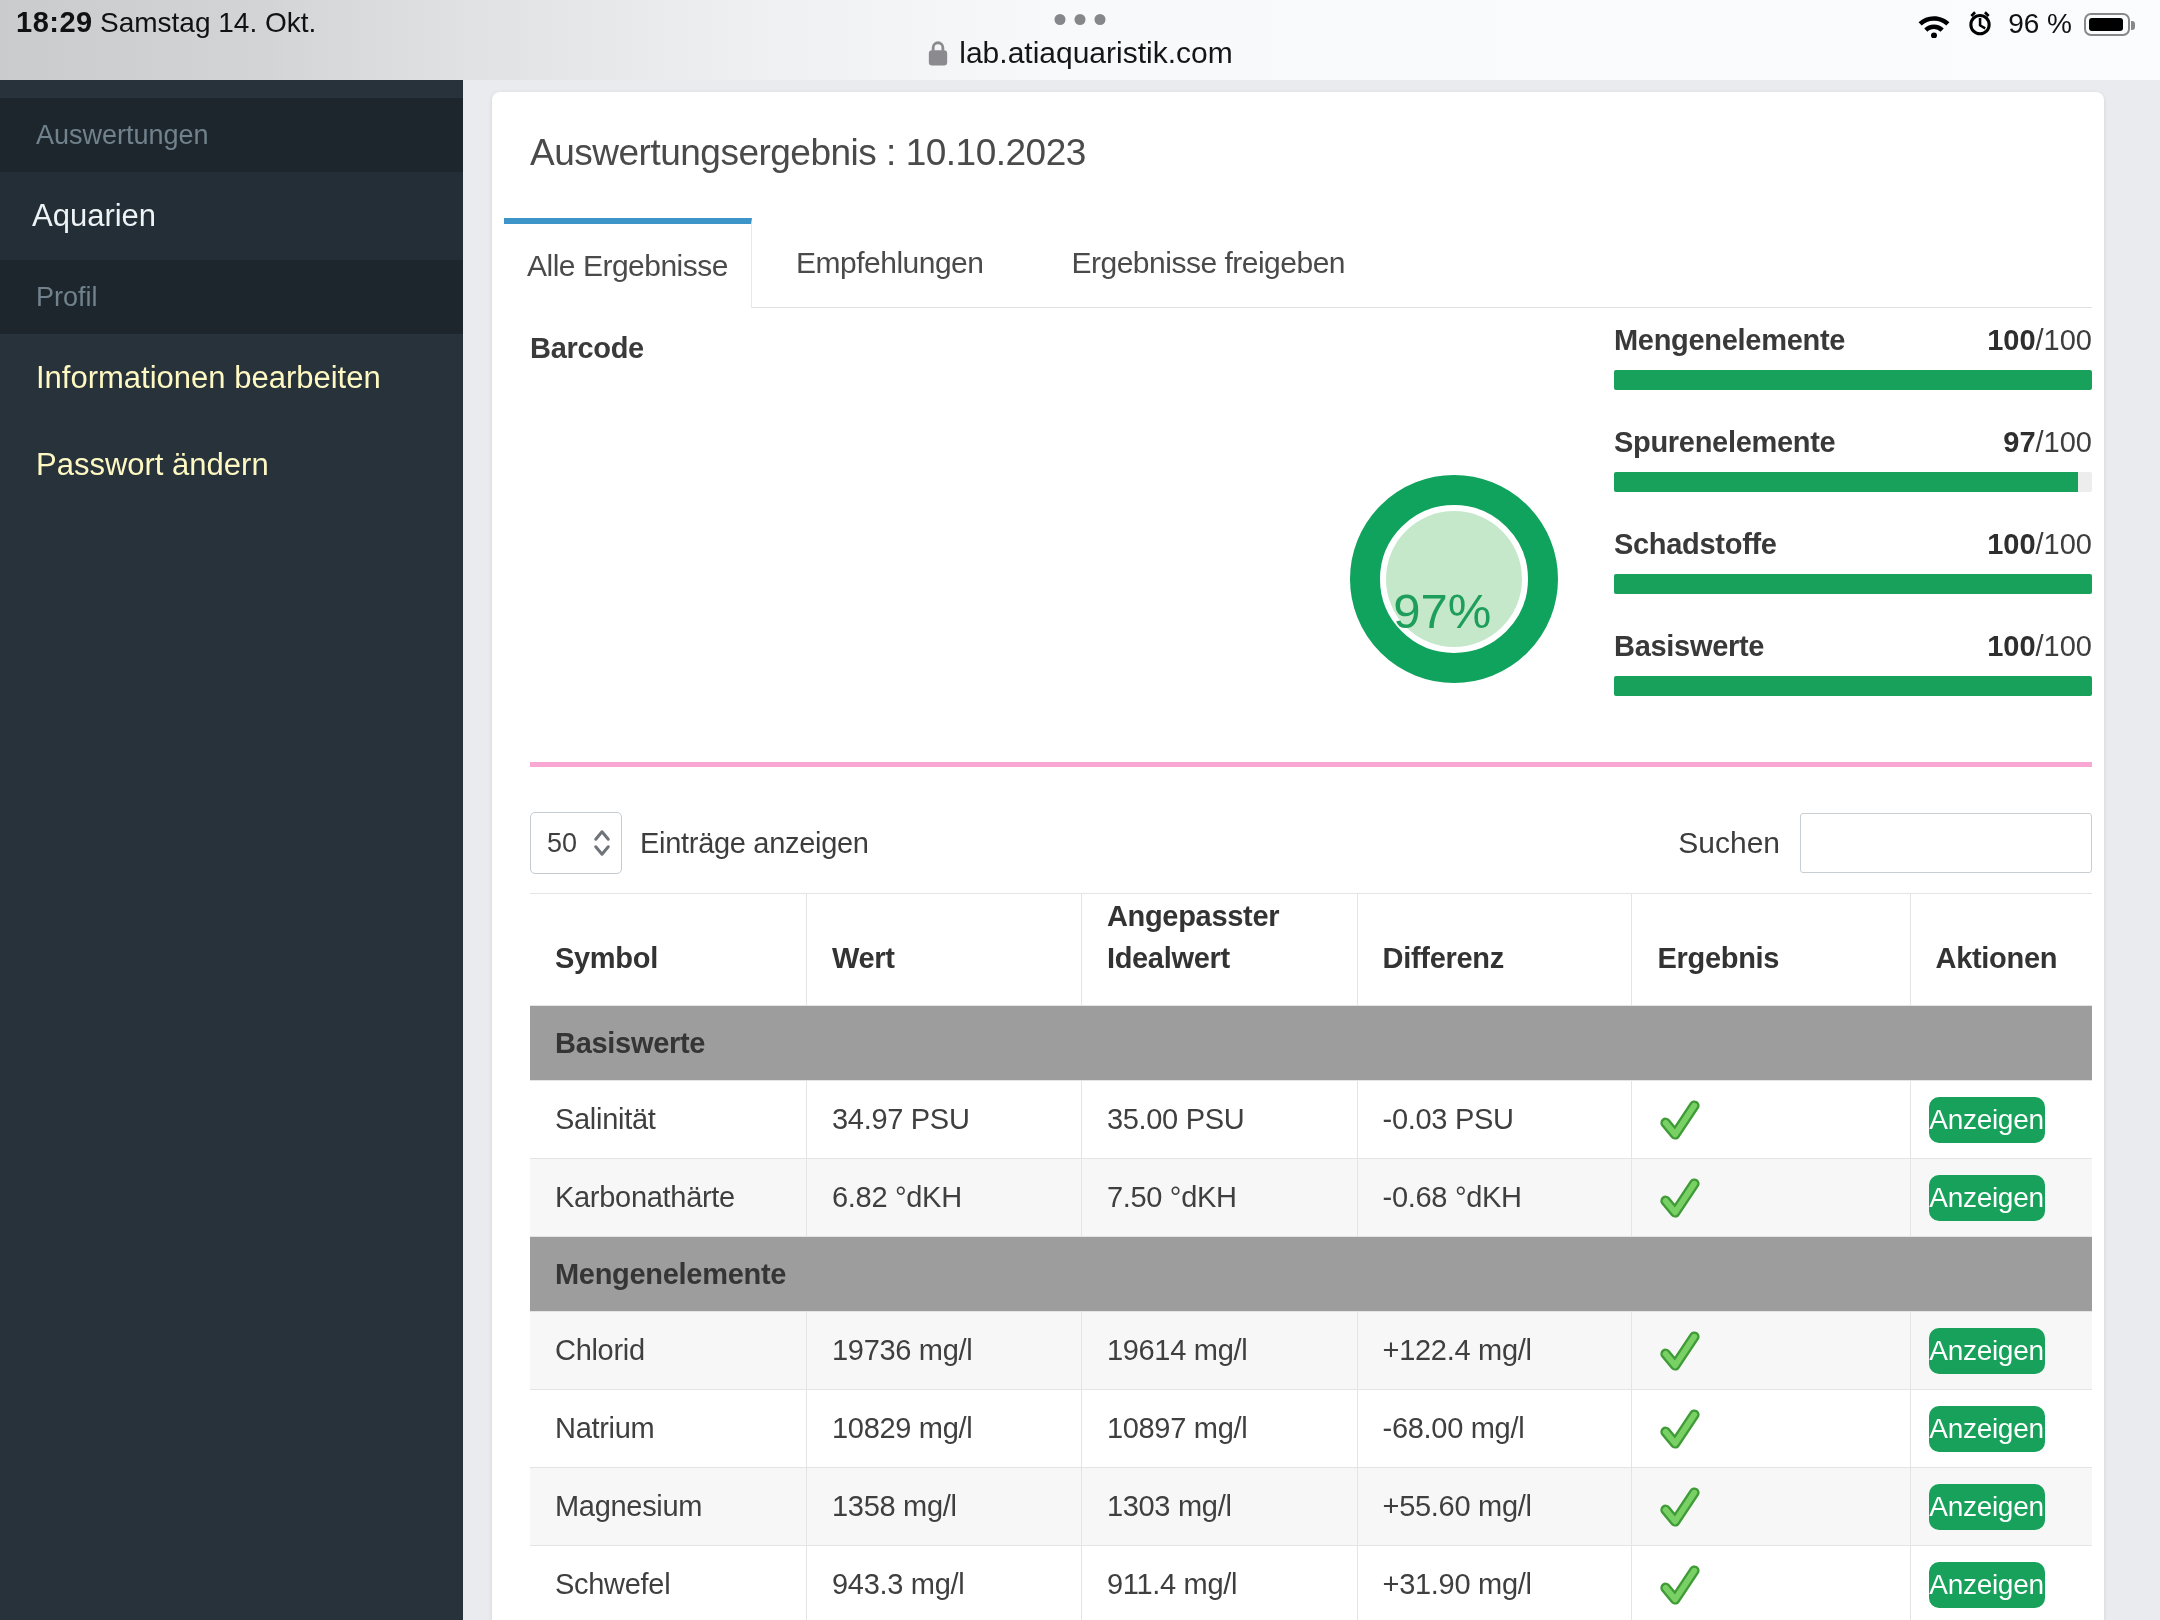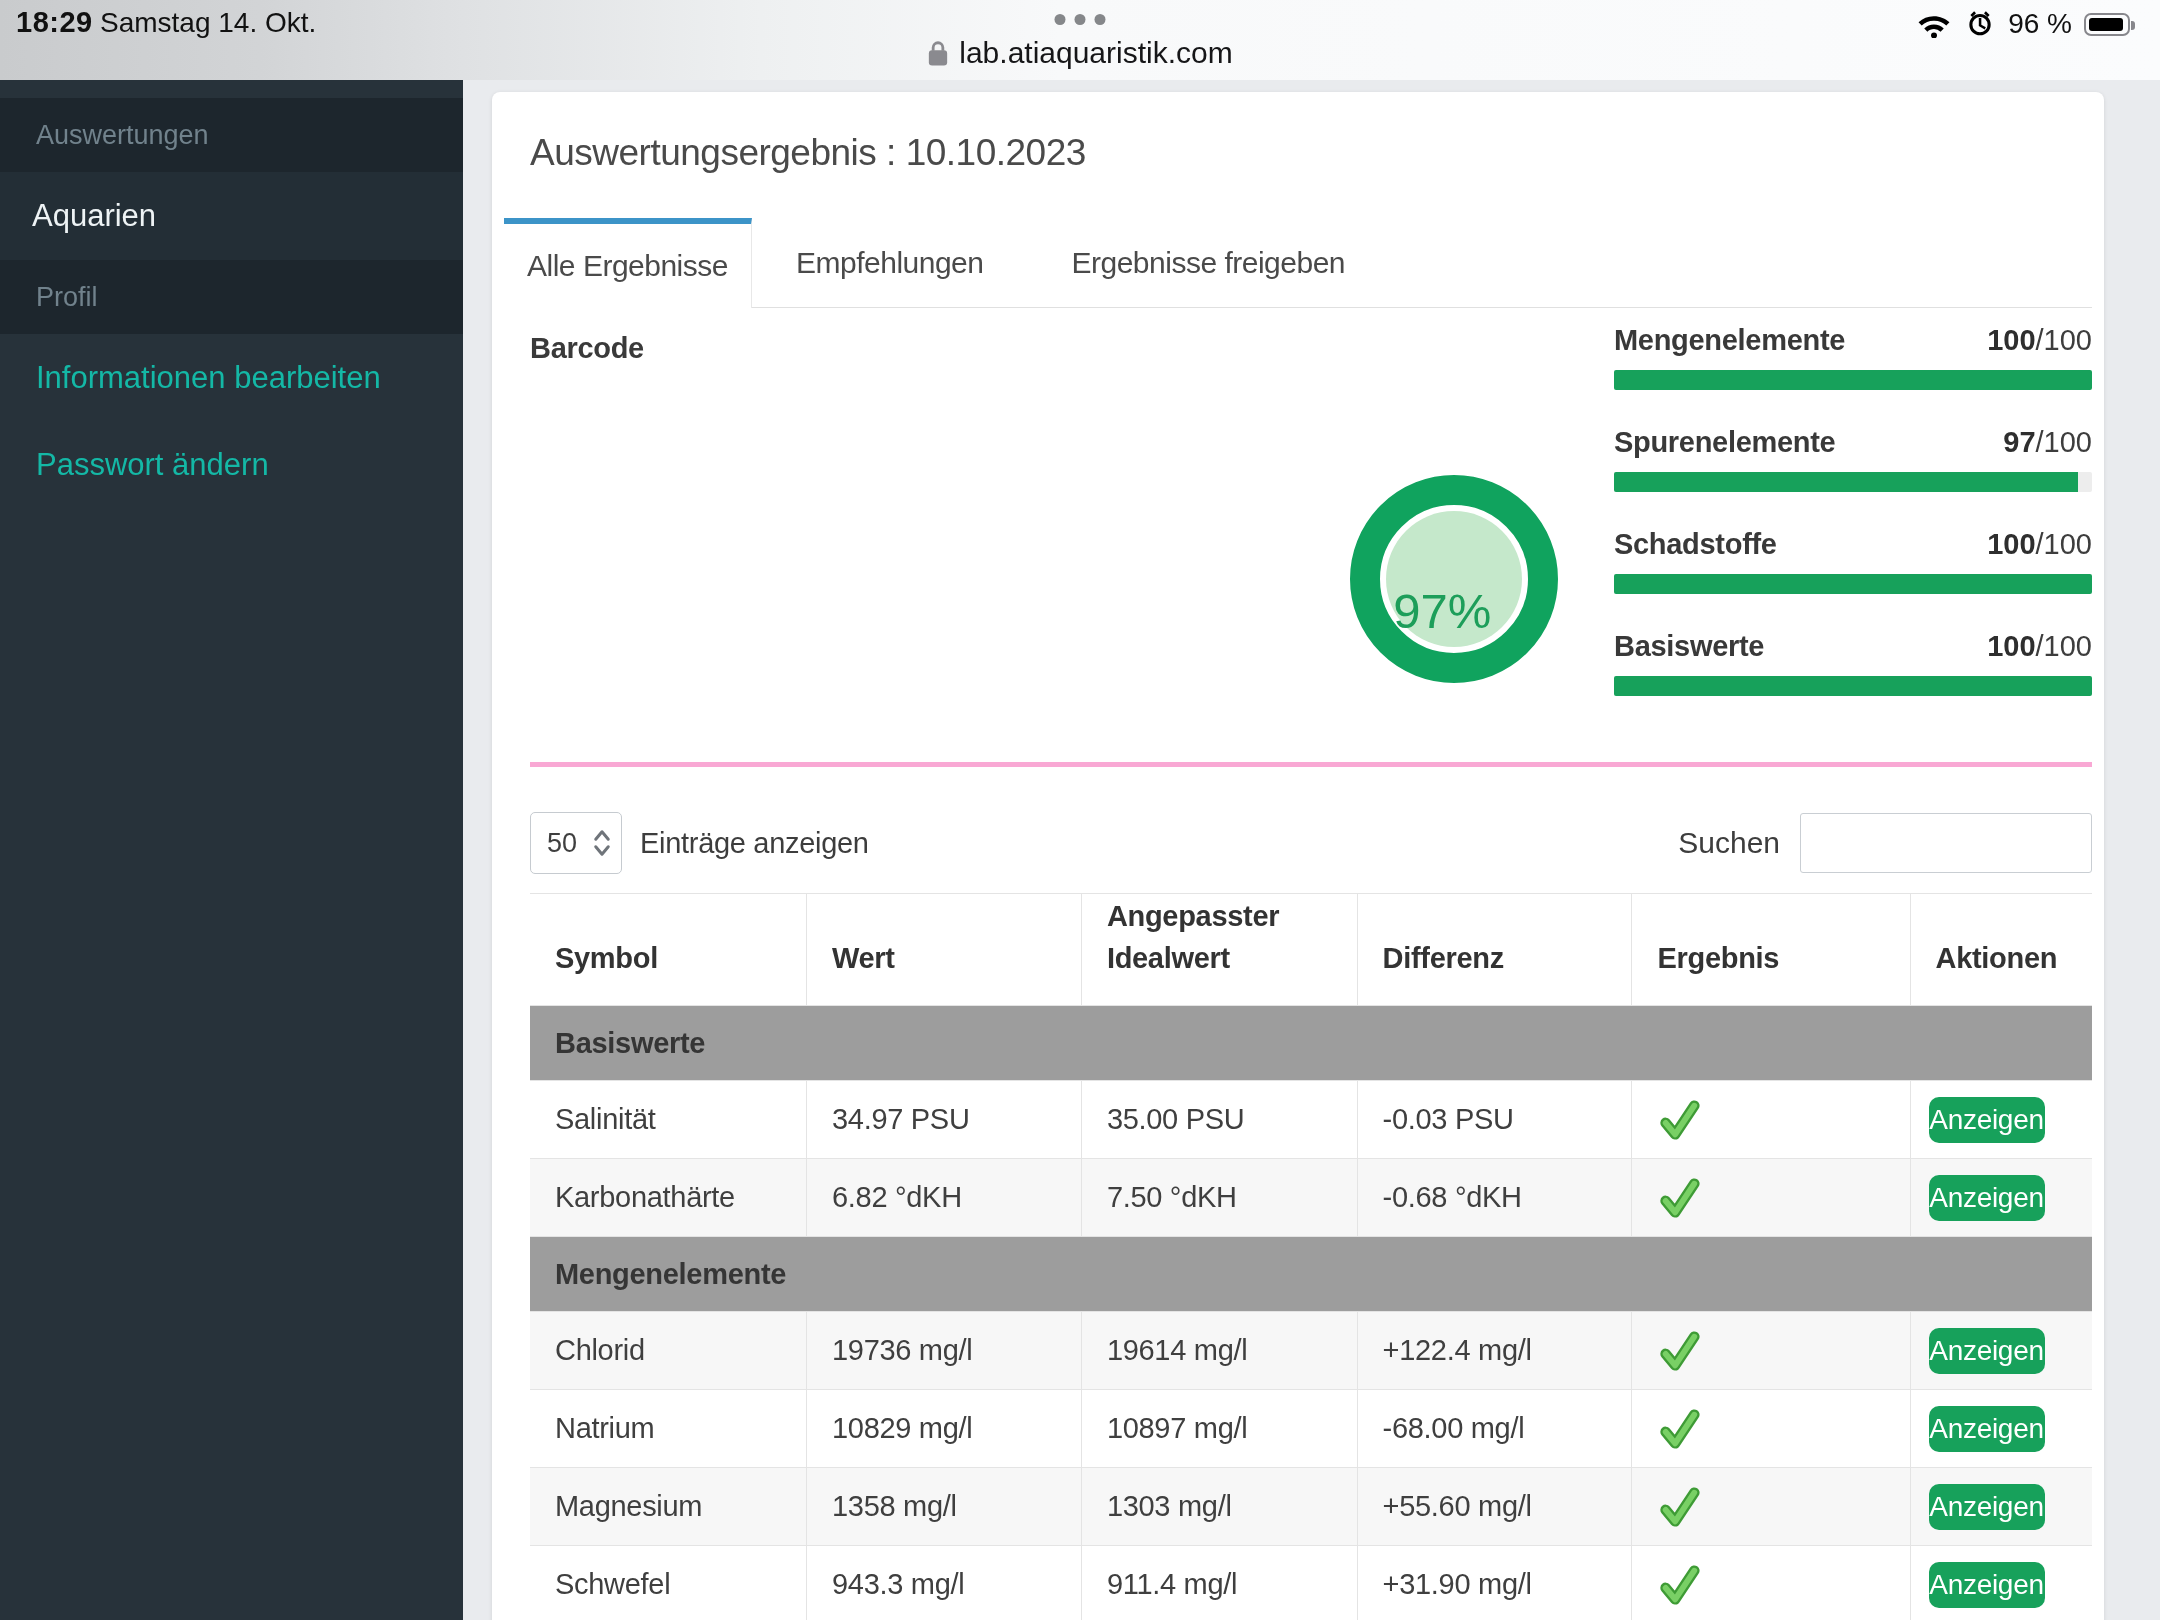--- a/index.html
+++ b/index.html
@@ -19,21 +19,21 @@
   .battery { position:relative; width:46px; height:23px; border:2px solid #87878c; border-radius:7px; padding:3px; }
   .battery .fill { width:95%; height:100%; background:#000; border-radius:3px; }
   .battery .nub { position:absolute; right:-7px; top:6px; width:4px; height:9px; background:#87878c; border-radius:0 3px 3px 0; }
   .url-row { position:absolute; top:36px; left:0; width:100%; display:flex; justify-content:center; align-items:center; gap:10px; }
   .url-domain { font-size:30px; color:#161618; }
 
   
   .app { position:absolute; top:80px; left:0; width:2160px; height:1540px; display:flex; }
   .sidebar { width:463px; height:100%; background:#27323a; padding-top:18px; flex:none; }
   .side-header { height:74px; background:#1d262d; color:#71828c; font-size:27px; display:flex; align-items:center; padding-left:36px; }
-  .side-item { height:88px; color:#14b8a6; font-size:31px; display:flex; align-items:center; padding-left:36px; cursor:pointer; }
+  .side-item { height:88px; color:#fef9c3; font-size:31px; display:flex; align-items:center; padding-left:36px; cursor:pointer; }
   .side-item.shaded { background:#232e36; color:#eef3f5;padding-left:32px; }
   .side-item.tall { height:87px; }
   .mainbg { flex:1; position:relative; background:#e9ebee; }
 
   
   .card { position:absolute; left:29px; top:12px; width:1612px; height:1800px; background:#fff;
     border-radius:8px; box-shadow:0 1px 4px rgba(0,0,0,.10); padding:0 12px 0 38px; }
   .page-title { margin-top:40px; font-size:37px; color:#4a4a4a; letter-spacing:-.5px; }
 
   .tabs { position:relative; margin-top:44px; margin-left:-26px; height:90px; display:flex; border-bottom:1px solid #e0e0e0; }

